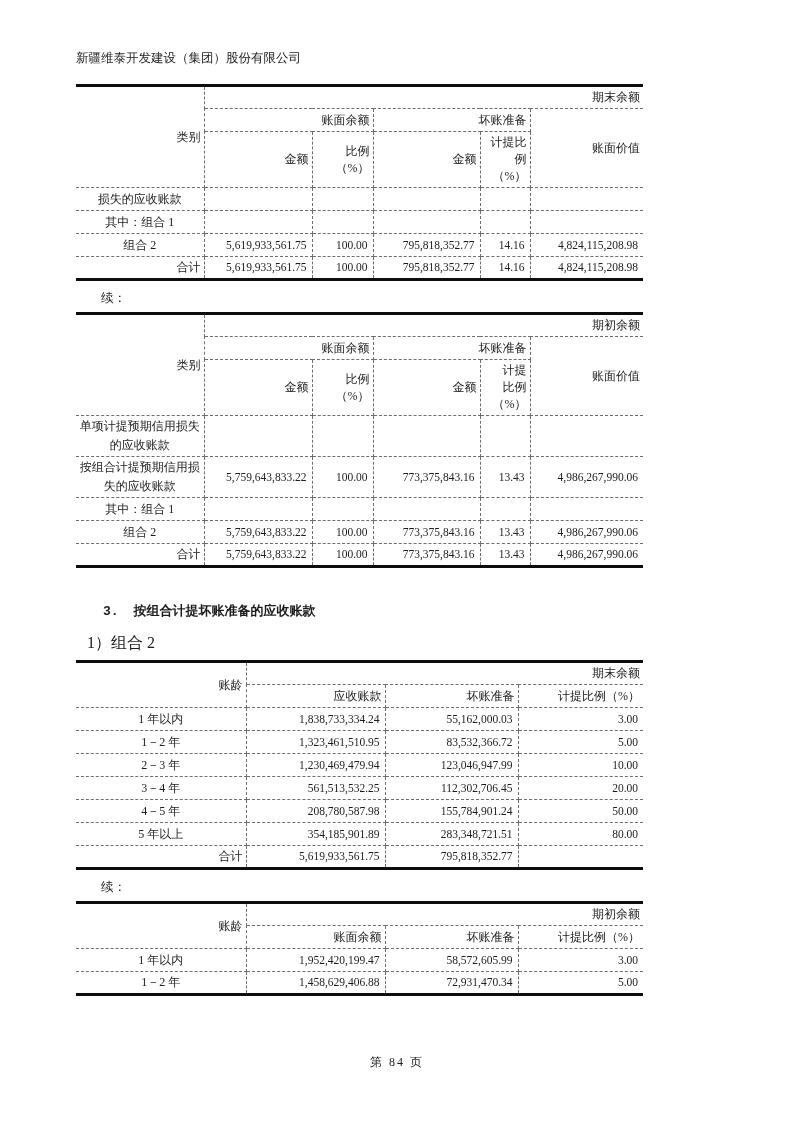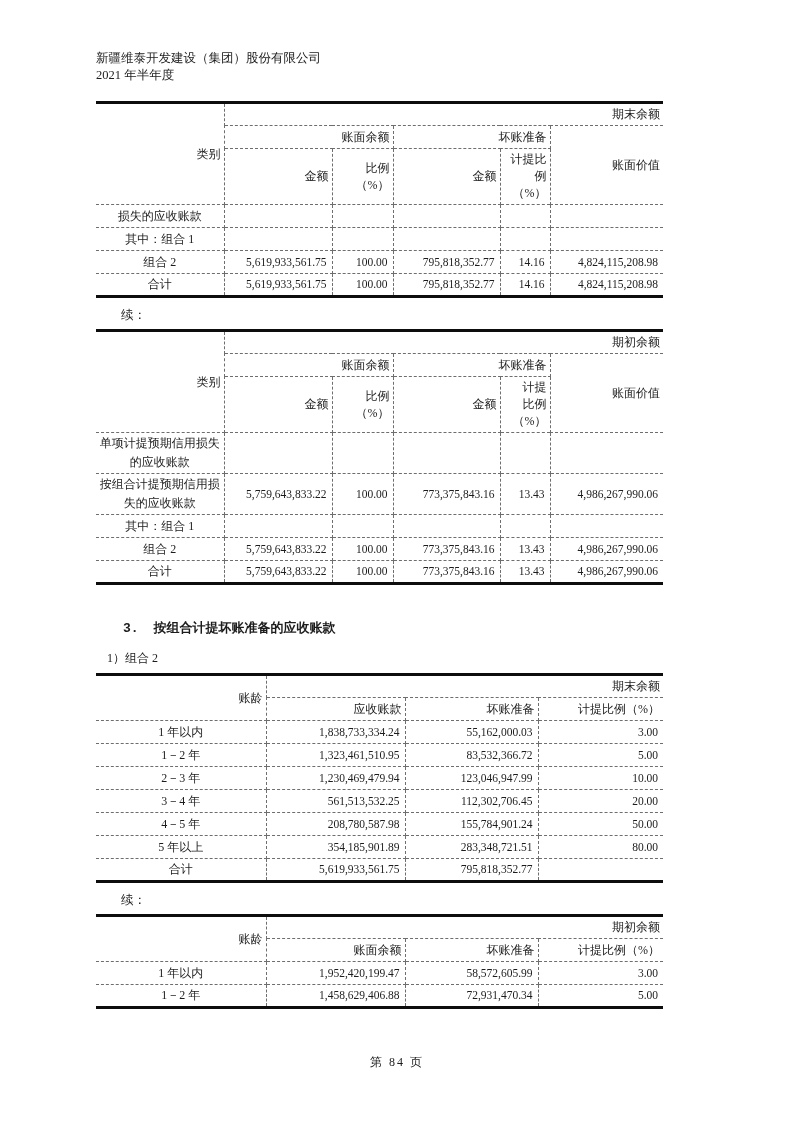--- a/index.html
+++ b/index.html
@@ -10,21 +10,21 @@
     -webkit-font-smoothing:antialiased;
   }
   .page{
     position:relative;
     width:794px;height:1123px;
     background:#ffffff;
     overflow:hidden;
     box-sizing:border-box;
   }
   .content{
-    margin-left:96px;
+    margin-left:76px;
     width:567px;
   }
   
   .doc-header{
     padding-top:50px;
     font-size:12.5px;
     line-height:17px;
   }
   
   table.fin{
@@ -50,58 +50,57 @@
     white-space:pre-line;
     line-height:17px;
   }
   table.fin thead tr:nth-child(1) th{height:23px;}
   table.fin thead tr:nth-child(2) th{height:23px;}
   .t-cat thead tr:nth-child(3) th{height:56px;}
   .t-age thead tr:nth-child(2) th{height:22px;padding-left:32px;}
   table.fin td{height:23px;line-height:19px;vertical-align:middle;}
   .t-cat td{height:23px;}
   table.fin td.lbl{text-align:center;padding-left:3px;}
-  table.fin td.lbl.ctr{text-align:center;}
+  table.fin td.lbl.ctr{text-align:right;}
   table.fin td.num{text-align:right;padding-right:5px;font-size:11.5px;}
   
   .cont-label{
     margin:9px 0 5px 25px;
     font-size:12.5px;
   }
   .section-heading{
     margin:34px 0 0 27px;
     font-size:13px;
     font-weight:bold;
     font-family:Liberation Mono, monospace;
   }
   .section-heading .sec-num{margin-right:15px;}
   .sub-heading{
     margin:13px 0 6px 11px;
-    font-size:12px;
+    font-size:16px;
   }
   .t-gap1{margin-top:17px;}
   
   .page-footer{
     position:absolute;
     left:0;right:0;
     bottom:52px;
     text-align:center;
     font-size:12px;
     letter-spacing:2px;
   }
 </style>
 </head>
 <body>
 
 <div class="page">
   <div class="content">
 
     <div class="doc-header">
       <div>新疆维泰开发建设（集团）股份有限公司</div>
-      <div>2021 年半年度</div>
     </div>
 
     <table class="fin t-cat t-gap1">
       <colgroup>
         <col style="width:128px">
           <col style="width:108px">
           <col style="width:61px">
         <col style="width:107px">
           <col style="width:50px">
           <col style="width:113px">

